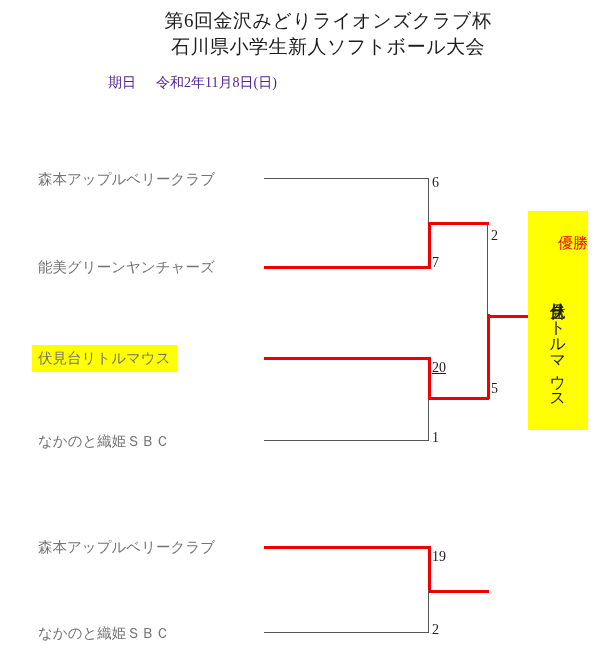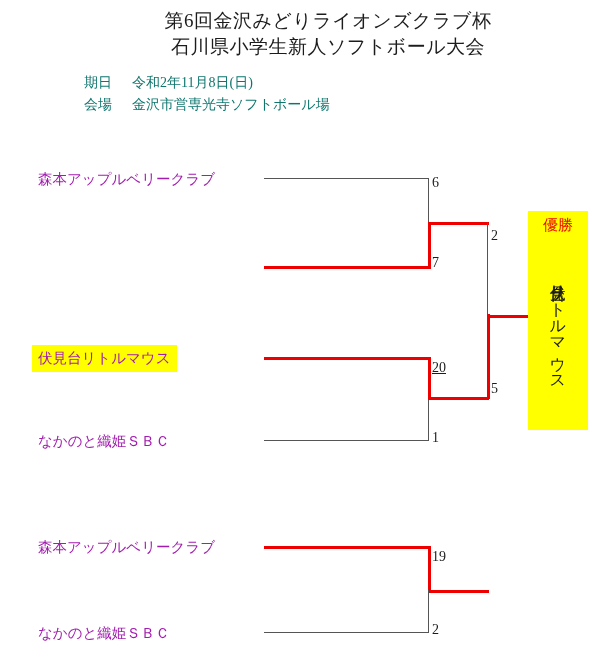--- a/index.html
+++ b/index.html
@@ -41,38 +41,38 @@
     position: absolute;
     left: 0;
     top: 72px;
     width: 600px;
   }
   .meta-row {
     display: block;
     font-size: 14px;
     line-height: 22px;
     white-space: nowrap;
-    padding-left: 84px;
-    color: #0f766e;
+    padding-left: 108px;
+    color: #4c1d95;
   }
   .meta-label {
     display: inline-block;
     width: 48px;
   }
   .meta-value {
     display: inline-block;
   }
 
   
   .team {
     position: absolute;
     font-size: 14.5px;
     line-height: 20px;
     white-space: nowrap;
-    color: #a21caf;
+    color: #737373;
   }
   .team.hl {
     background: #ffff00;
     padding: 3px 6px 4px 6px;
     left: 32px;
   }
 
   
   .hline, .vline {
     position: absolute;
@@ -120,22 +120,23 @@
     height: 219px;
     background: #ffff00;
     box-sizing: border-box;
     text-align: center;
   }
   #champion-box .crown {
     display: block;
     color: #ee0000;
     font-size: 15px;
     line-height: 18px;
-    padding-top: 5px;
+    padding-top: 23px;
     letter-spacing: 0px;
+    text-align: right;
   }
   #champion-box .vname {
     display: block;
     margin: 3px auto 0 auto;
     font-size: 16px;
     line-height: 21.5px;
     color: #1c1c1c;
     writing-mode: vertical-rl;
     text-orientation: upright;
     height: 182px;
@@ -157,27 +158,25 @@
 
   <div class="title-block">
     <div class="title-line">第6回金沢みどりライオンズクラブ杯</div>
     <div class="title-line">石川県小学生新人ソフトボール大会</div>
   </div>
 
   <div class="meta-block">
     <div class="meta-row">
       <span class="meta-label">期日</span><span class="meta-value">令和2年11月8日(日)</span>
     </div>
-    <div class="meta-row">
-      <span class="meta-label">会場</span><span class="meta-value">金沢市営専光寺ソフトボール場</span>
-    </div>
   </div>
 
   <div class="team" style="left:38px; top:169px;">森本アップルベリークラブ</div>
 
+  <div class="team" style="left:38px; top:257px;">能美グリーンヤンチャーズ</div>
 
   <div class="team hl" style="top:345px;">伏見台リトルマウス</div>
 
   <div class="team" style="left:38px; top:431px;">なかのと織姫ＳＢＣ</div>
 
   <div class="hline lose" style="left:264px; top:178px; width:165px;"></div>
   <div class="vline lose" style="left:428px; top:178px; height:45px;"></div>
 
   <div class="hline win" style="left:264px; top:266px; width:167px;"></div>
   <div class="vline win" style="left:428px; top:222px; height:46px;"></div>

